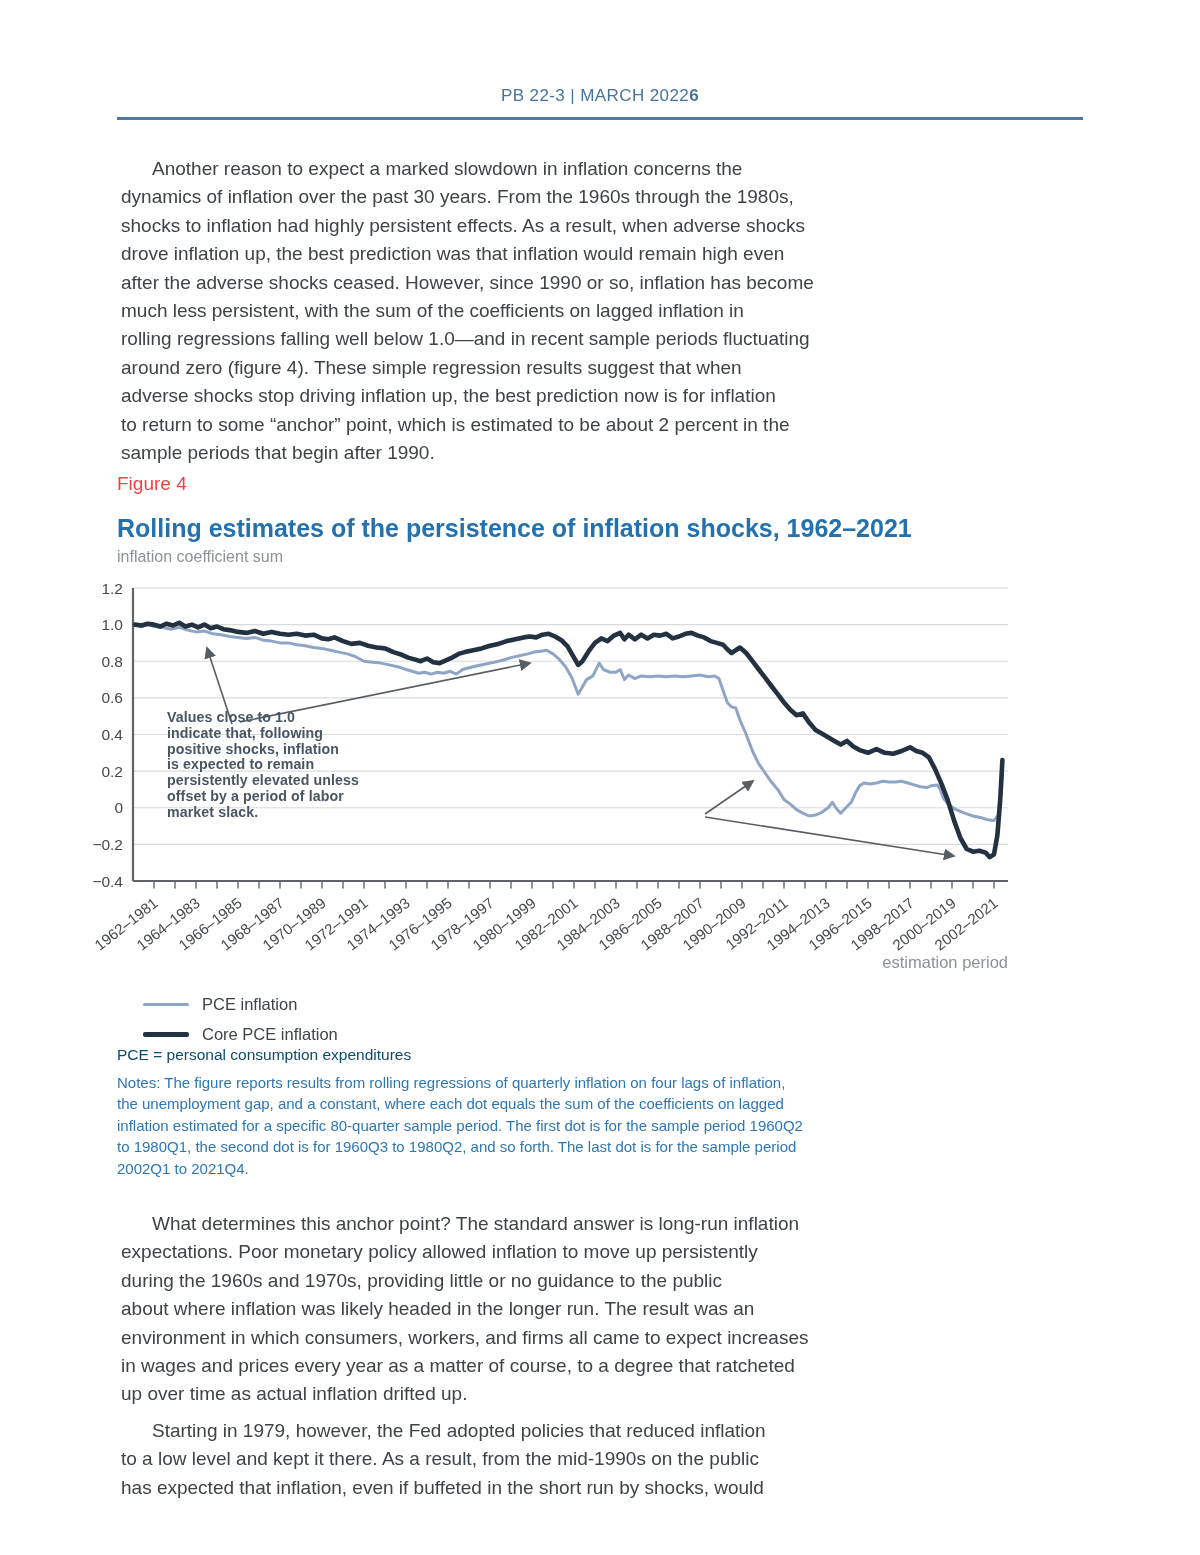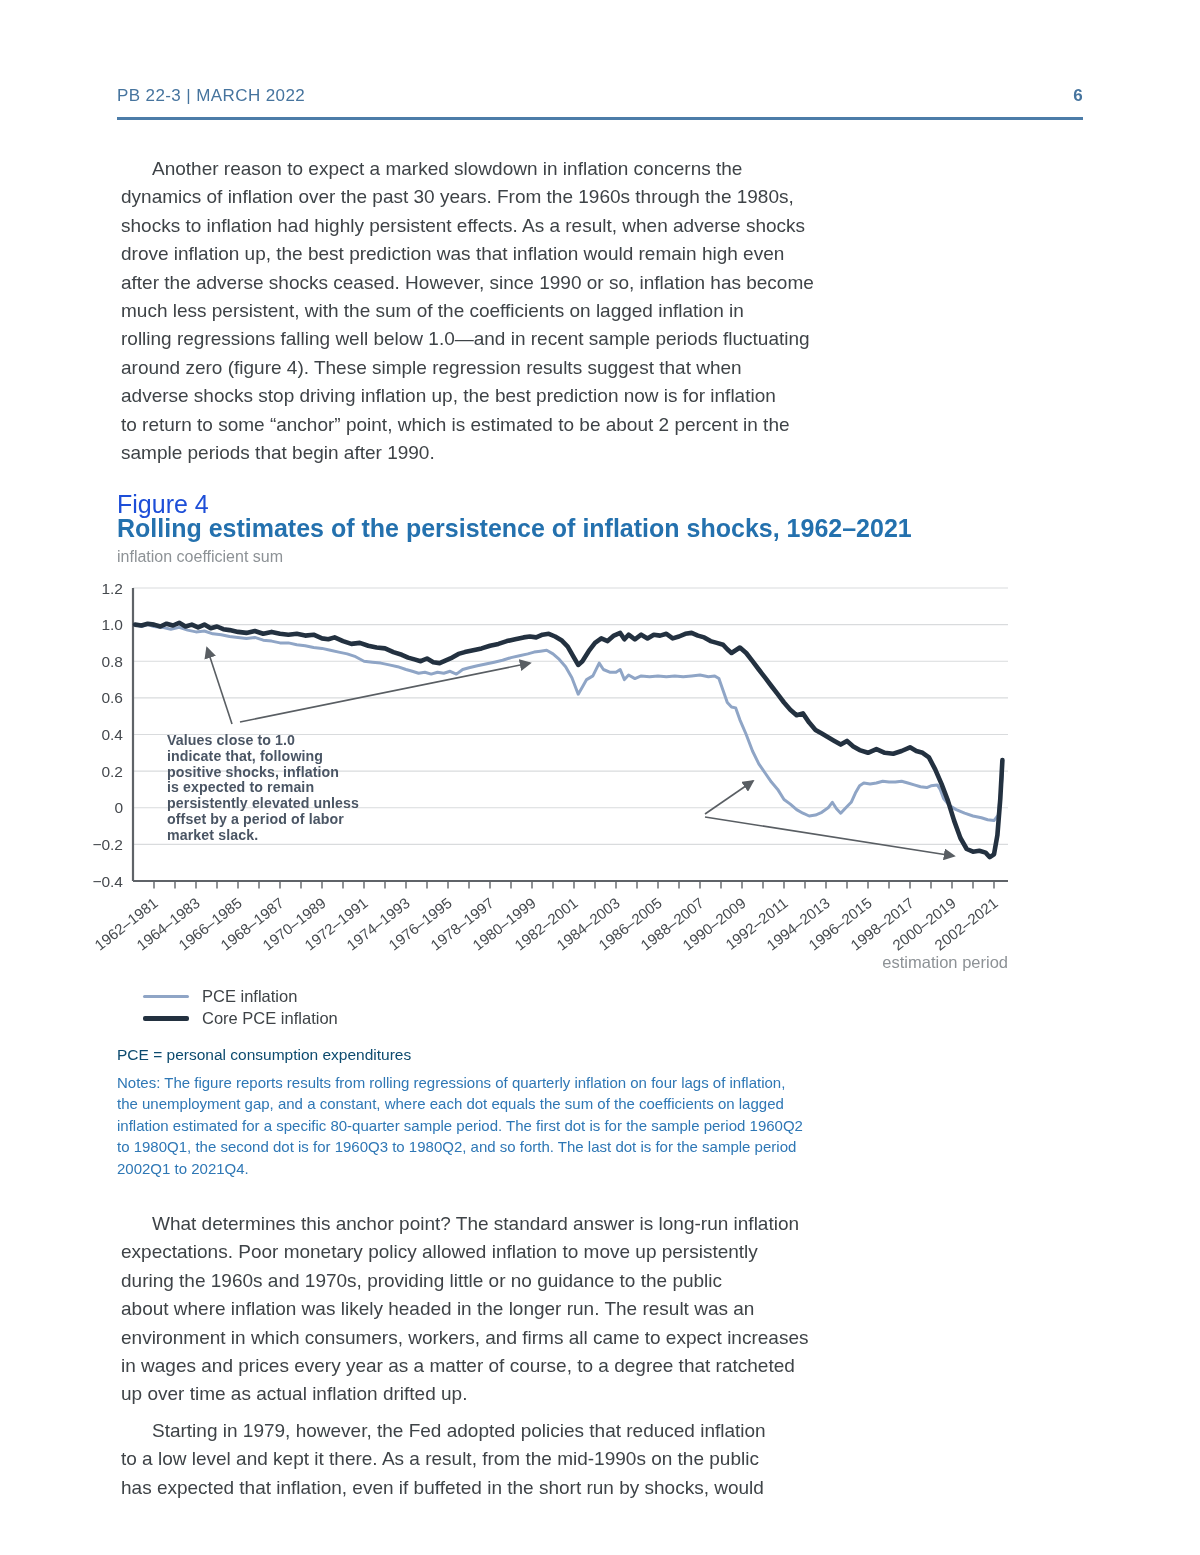--- a/index.html
+++ b/index.html
@@ -1,37 +1,37 @@
 <!DOCTYPE html>
 <html><head>
 <meta charset="utf-8">
 <style>
   html,body{margin:0;padding:0;background:#fff;}
   body{width:1200px;height:1555px;position:relative;font-family:"Liberation Sans",sans-serif;overflow:hidden;}
   .page{position:absolute;inset:0;background:#ffffff;}
-  .hdr{position:absolute;top:86px;left:117px;width:966px;display:flex;justify-content:space-between;
+  .hdr{position:absolute;top:86px;left:117px;width:966px;display:flex;justify-content:center;
        color:#46749e;font-size:17px;letter-spacing:.4px;}
   .hdr .pn{font-weight:bold;}
   .rule{position:absolute;top:117px;left:117px;width:966px;height:3px;background:#4c7ca8;}
   .body-para{position:absolute;left:117px;width:870px;margin:4px;font-size:19px;line-height:28.4px;
        color:#3e4347;white-space:pre-line;text-indent:31px;}
   .p1{top:151px;}
   .p2{top:1206px;}
   .p3{top:1413px;}
-  .fig-label{position:absolute;top:490px;left:117px;font-size:25px;color:#1d4ed8;}
+  .fig-label{position:absolute;top:473px;left:117px;font-size:19px;color:#ef4444;}
   .fig-title{position:absolute;top:514px;left:117px;font-size:25px;font-weight:bold;color:#2471ae;}
   .axis-unit{position:absolute;top:548px;left:117px;font-size:16px;color:#8d9296;}
   .chart-wrap{position:absolute;left:90px;top:575px;width:970px;height:410px;}
   .chart-wrap svg{position:absolute;left:0;top:0;}
   .annot{position:absolute;font-size:14.2px;font-weight:bold;line-height:15.8px;color:#4a5564;
        white-space:pre-line;letter-spacing:.1px;}
-  .annot-left{left:77px;top:158px;}
+  .annot-left{left:77px;top:135px;}
   .annot-right{left:397px;top:193px;}
   .legend{position:absolute;left:143px;top:986px;display:flex;flex-direction:column;gap:1px;}
-  .legend-row{display:flex;align-items:center;height:21px;}
+  .legend-row{display:flex;align-items:center;height:21px;margin-top:8px;}
   .legend-swatch{width:46px;margin-right:13px;border-radius:2px;}
   .legend-label{font-size:16.5px;color:#3e4347;}
   .abbr-note{position:absolute;left:117px;top:1046px;font-size:15.5px;color:#0c4a6e;}
   .notes{position:absolute;left:117px;top:1072px;width:830px;font-size:15px;line-height:21.4px;
        color:#2e77b5;white-space:pre-line;}
 </style>
 </head>
 <body>
 
 <div class="page">

